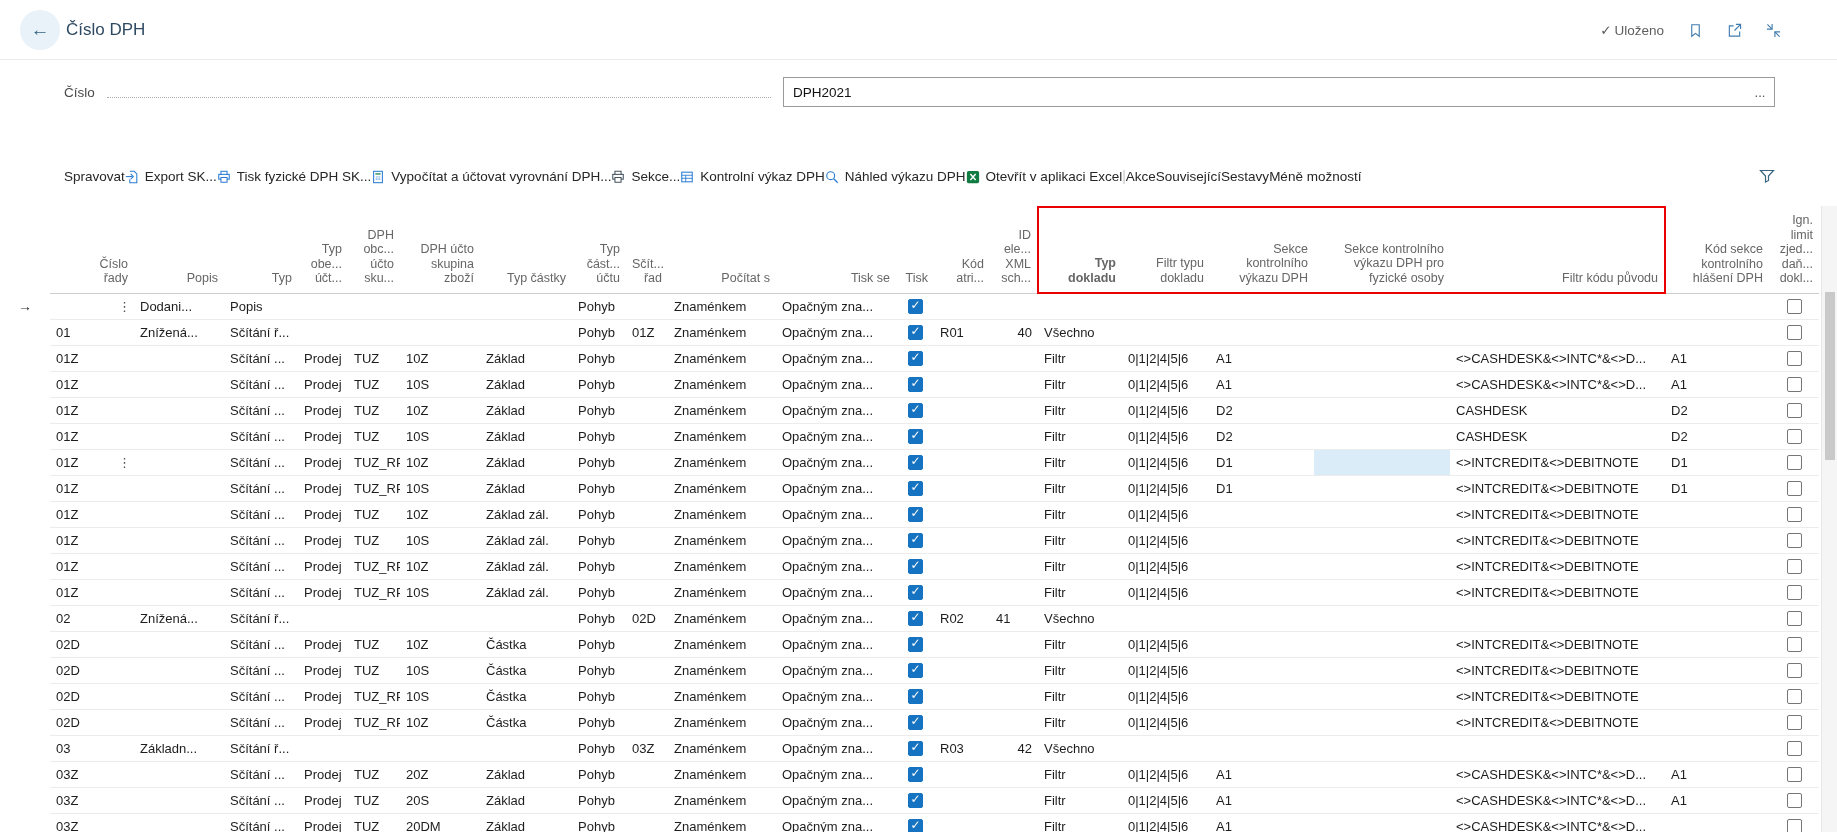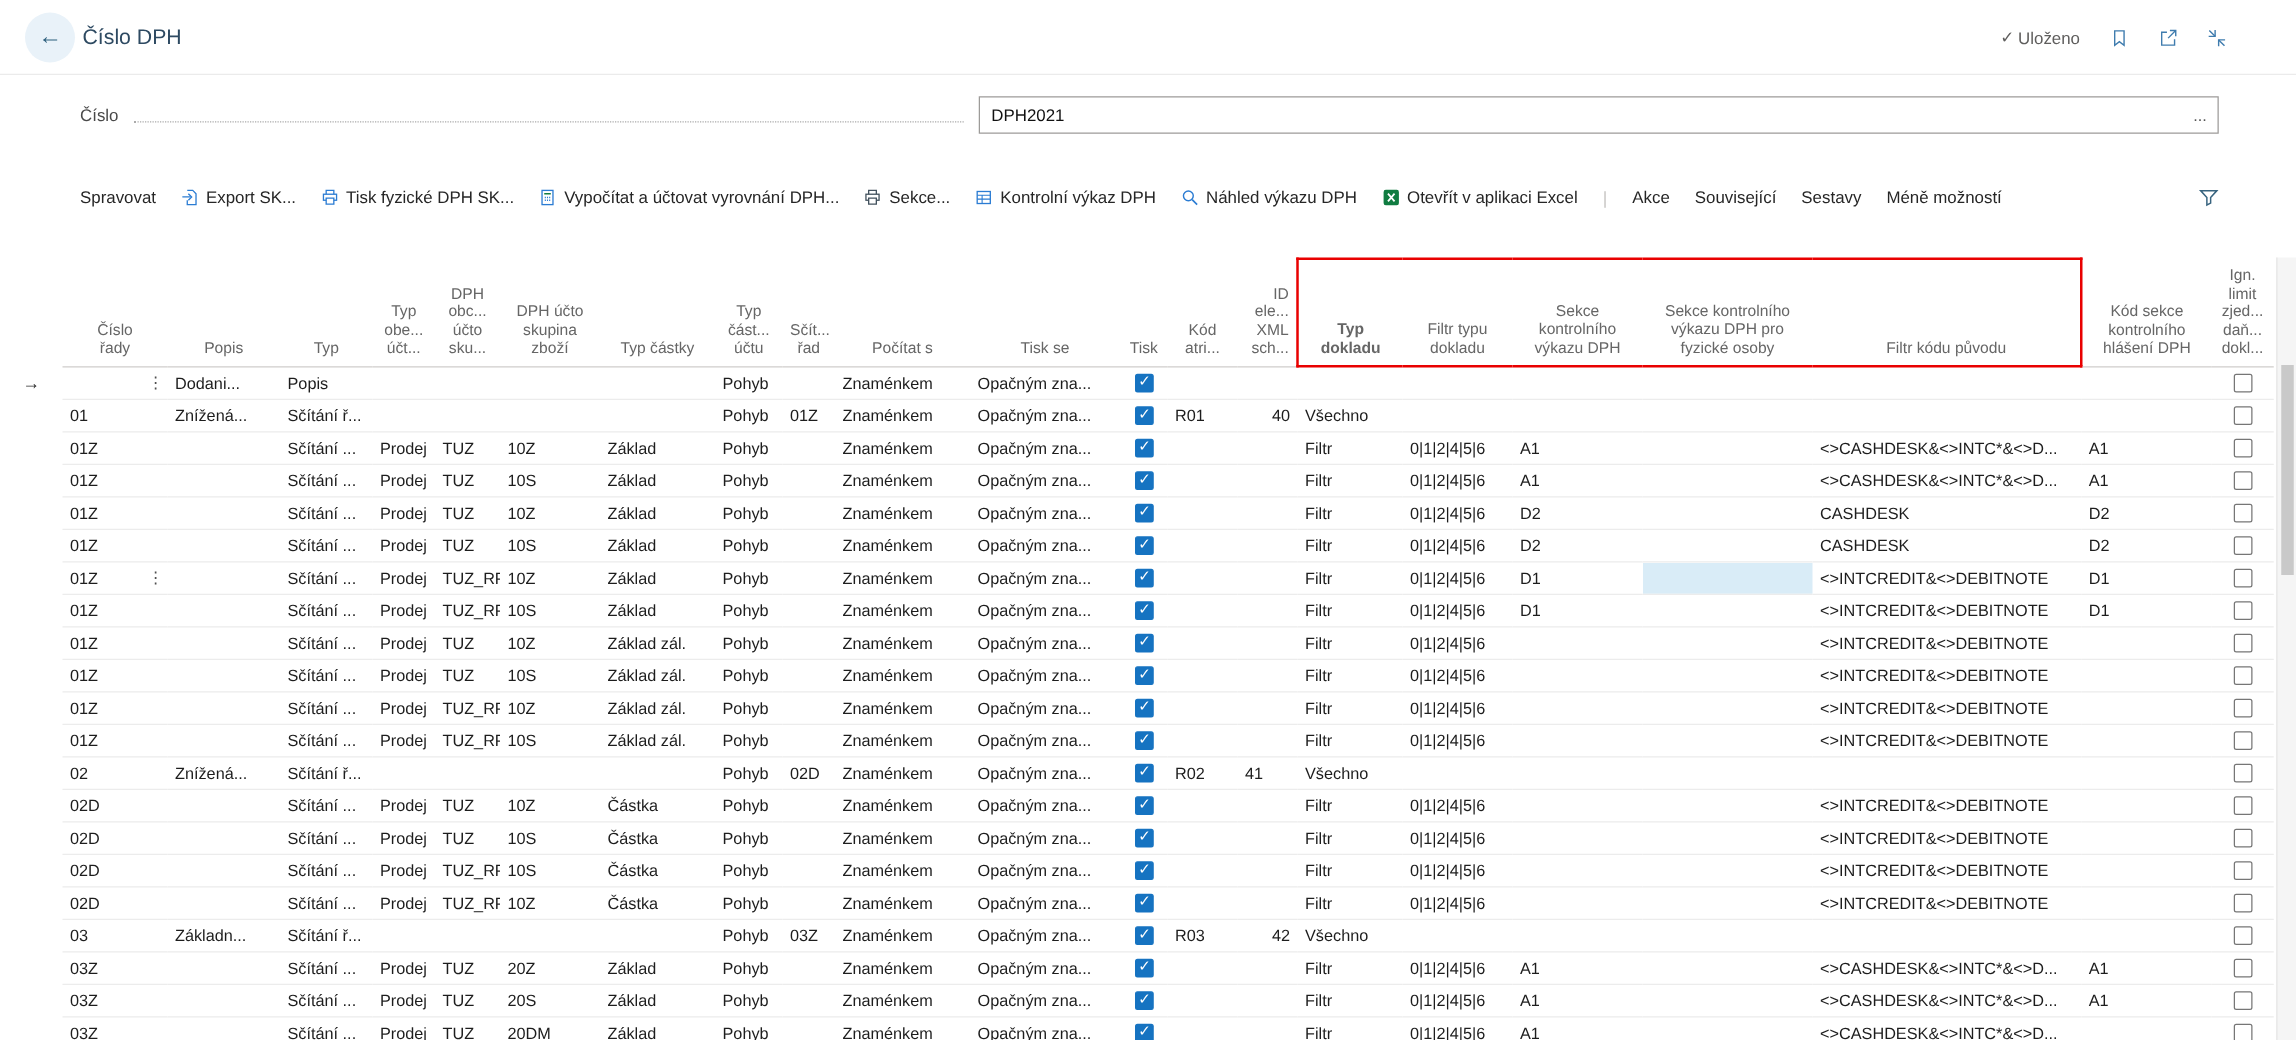--- a/index.html
+++ b/index.html
@@ -22,27 +22,27 @@
   .saved{display:inline-flex;align-items:center;gap:3px;color:#5f5e5d;font-size:13.5px;}
   .tb-ic{display:inline-flex;cursor:pointer;}
   
   .namerow{position:absolute;left:64px;right:62px;top:74px;height:36px;display:flex;align-items:center;}
   .nf-label{font-size:13.5px;color:#494949;flex:0 0 auto;}
   .leader{flex:1 1 auto;border-bottom:1px dotted #ababab;height:1px;margin:0 12px;position:relative;top:5px;}
   .name-input-wrap{flex:0 0 auto;width:992px;height:30px;border:1px solid #9d9b99;display:flex;align-items:center;background:#fff;}
   .name-input{flex:1;border:0;outline:0;padding:0 9px;font:inherit;font-size:13.5px;color:#111;min-width:0;}
   .assist{flex:0 0 auto;width:28px;text-align:center;color:#555;cursor:pointer;font-size:13px;}
   
-  .toolbar{position:absolute;left:64px;right:62px;top:150px;height:34px;display:flex;align-items:flex-start;gap:20px;font-size:13.5px;color:#262626;white-space:nowrap;}
+  .toolbar{position:absolute;left:64px;right:62px;top:150px;height:34px;display:flex;align-items:flex-end;font-size:13.5px;color:#262626;white-space:nowrap;}
   .tb-item{display:inline-flex;align-items:center;gap:6px;cursor:pointer;}
   .tb-sep{color:#c8c6c4;font-size:14px;}
   .tb-filter{margin-left:auto;cursor:pointer;display:inline-flex;}
   
   #grid{position:absolute;left:0;top:206px;border-collapse:collapse;table-layout:fixed;width:1819px;background:#fff;}
-  #grid th{height:86px;vertical-align:bottom;padding:0 6px 7px;font-weight:400;font-size:12.5px;line-height:1.16;color:#666;text-align:center;white-space:pre-line;border-bottom:1px solid #cfcdcb;overflow:hidden;}
+  #grid th{height:86px;vertical-align:bottom;padding:0 6px 7px;font-weight:400;font-size:12.5px;line-height:1.16;color:#666;text-align:right;white-space:pre-line;border-bottom:1px solid #cfcdcb;overflow:hidden;}
   #grid th.gut,#grid td.gut{border:none;}
   #grid td{height:26px;padding:0 6px;font-size:13px;color:#1d1d1d;white-space:nowrap;overflow:hidden;border-bottom:1px solid #ececec;}
   #grid td.gut{text-align:center;padding:0;}
   #grid th.red-tb{border-top:2px solid var(--red);border-bottom:2px solid var(--red);}
   #grid th.red-l{border-left:2px solid var(--red);font-weight:bold;}
   #grid th.red-r{border-right:2px solid var(--red);}
   #grid td.sel{background:#d9ecf7;}
   #grid td.cbc{text-align:center;}
   .cb{display:inline-block;width:15px;height:15px;border:1px solid #767676;border-radius:2px;background:#fff;position:relative;vertical-align:middle;}
   .cb.on{background:#1673c1;border-color:#1673c1;}

